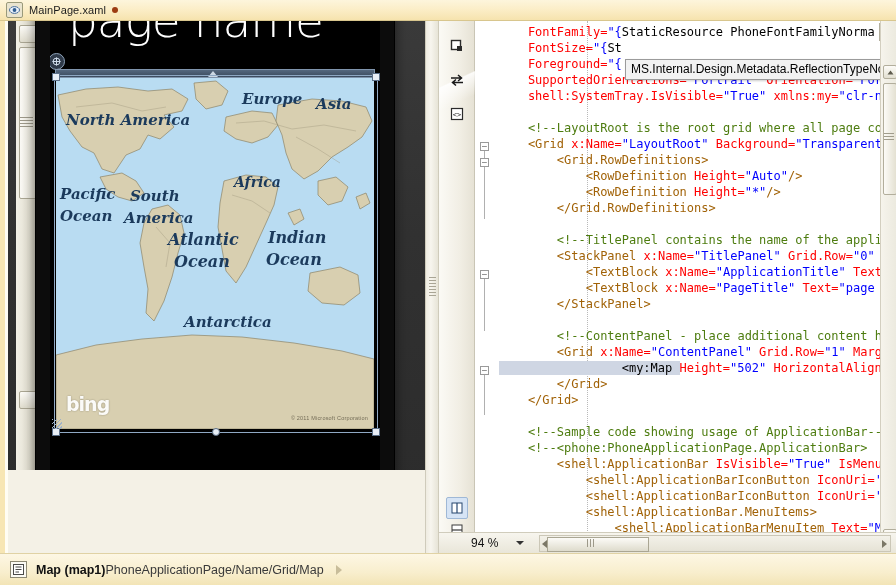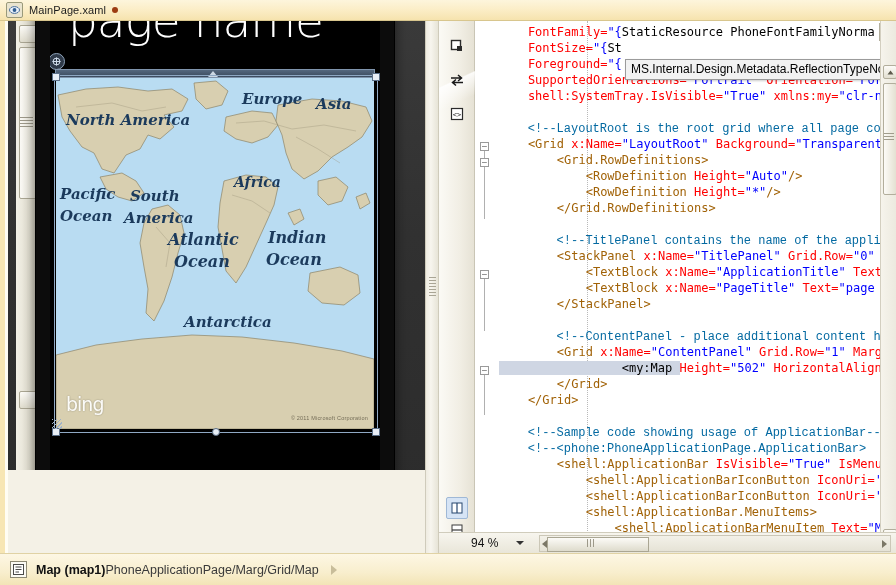--- a/index.html
+++ b/index.html
@@ -102,21 +102,21 @@
   .map-wrap{
     position:absolute;left:6px;top:82px;width:318px;height:352px;
   }
   .map{
     position:absolute;left:0;top:0;width:318px;height:352px;
     background:#b9dcf2;overflow:hidden;
   }
   .map svg{display:block;}
   .bing{
     position:absolute;left:10px;bottom:14px;
-    font-family:"DejaVu Sans",sans-serif;font-size:19px;font-weight:400;
+    font-family:"DejaVu Sans",sans-serif;font-size:19px;font-weight:700;
     color:#fff;letter-spacing:-1px;opacity:.92;
     text-shadow:0 0 2px rgba(0,0,0,.35);
   }
   .map-copy{
     position:absolute;right:6px;bottom:8px;font-size:5.5px;color:#5a5340;
     letter-spacing:.2px;white-space:nowrap;opacity:.8;
   }
 
   
   .sel-box{
@@ -204,21 +204,21 @@
     border-left:1px dotted #b9b9b9;
   }
   .code-text{
     position:absolute;left:24px;top:3px;width:392px;
     font-family:"DejaVu Sans Mono",monospace;
     font-size:12px;line-height:16px;white-space:pre;
   }
   .code-text .ln{height:16px;display:block;}
   .t-attr{color:#ff0000;}
   .t-val{color:#0000ff;}
-  .t-cmt{color:#0369a1;font-family:Liberation Mono, monospace;}
+  .t-cmt{color:#4d7c0f;}
   .t-pun{color:#a16207;}
   .t-txt{color:#000;}
   .t-sel{background:#cfd6e3;padding-left:36px;}
 
   
   .fold{
     position:absolute;left:5px;width:9px;height:9px;
     border:1px solid #9a9a9a;background:#fff;
     font-family:"DejaVu Sans Mono",monospace;font-size:8px;line-height:7px;
     text-align:center;color:#555;box-sizing:border-box;
@@ -547,17 +547,17 @@
   </div>
 
   <div class="statusbar">
     <span class="sb-icon">
       <svg width="11" height="11" viewBox="0 0 11 11">
         <rect x="0.5" y="0.5" width="10" height="10" fill="#fff" stroke="#4a4a4a" stroke-width="1"></rect>
         <path d="M2.5,3 L8.5,3 M2.5,5.5 L8.5,5.5 M2.5,8 L6,8" stroke="#4a4a4a" stroke-width="1"></path>
       </svg>
     </span>
     <span class="sb-name">Map (map1)</span>
-    <span class="sb-path">PhoneApplicationPage/Marg/Grid/Map</span>
+    <span class="sb-path">PhoneApplicationPage/Name/Grid/Map</span>
     <span class="sb-caret"></span>
   </div>
 
 </div>
 
 </body></html>

